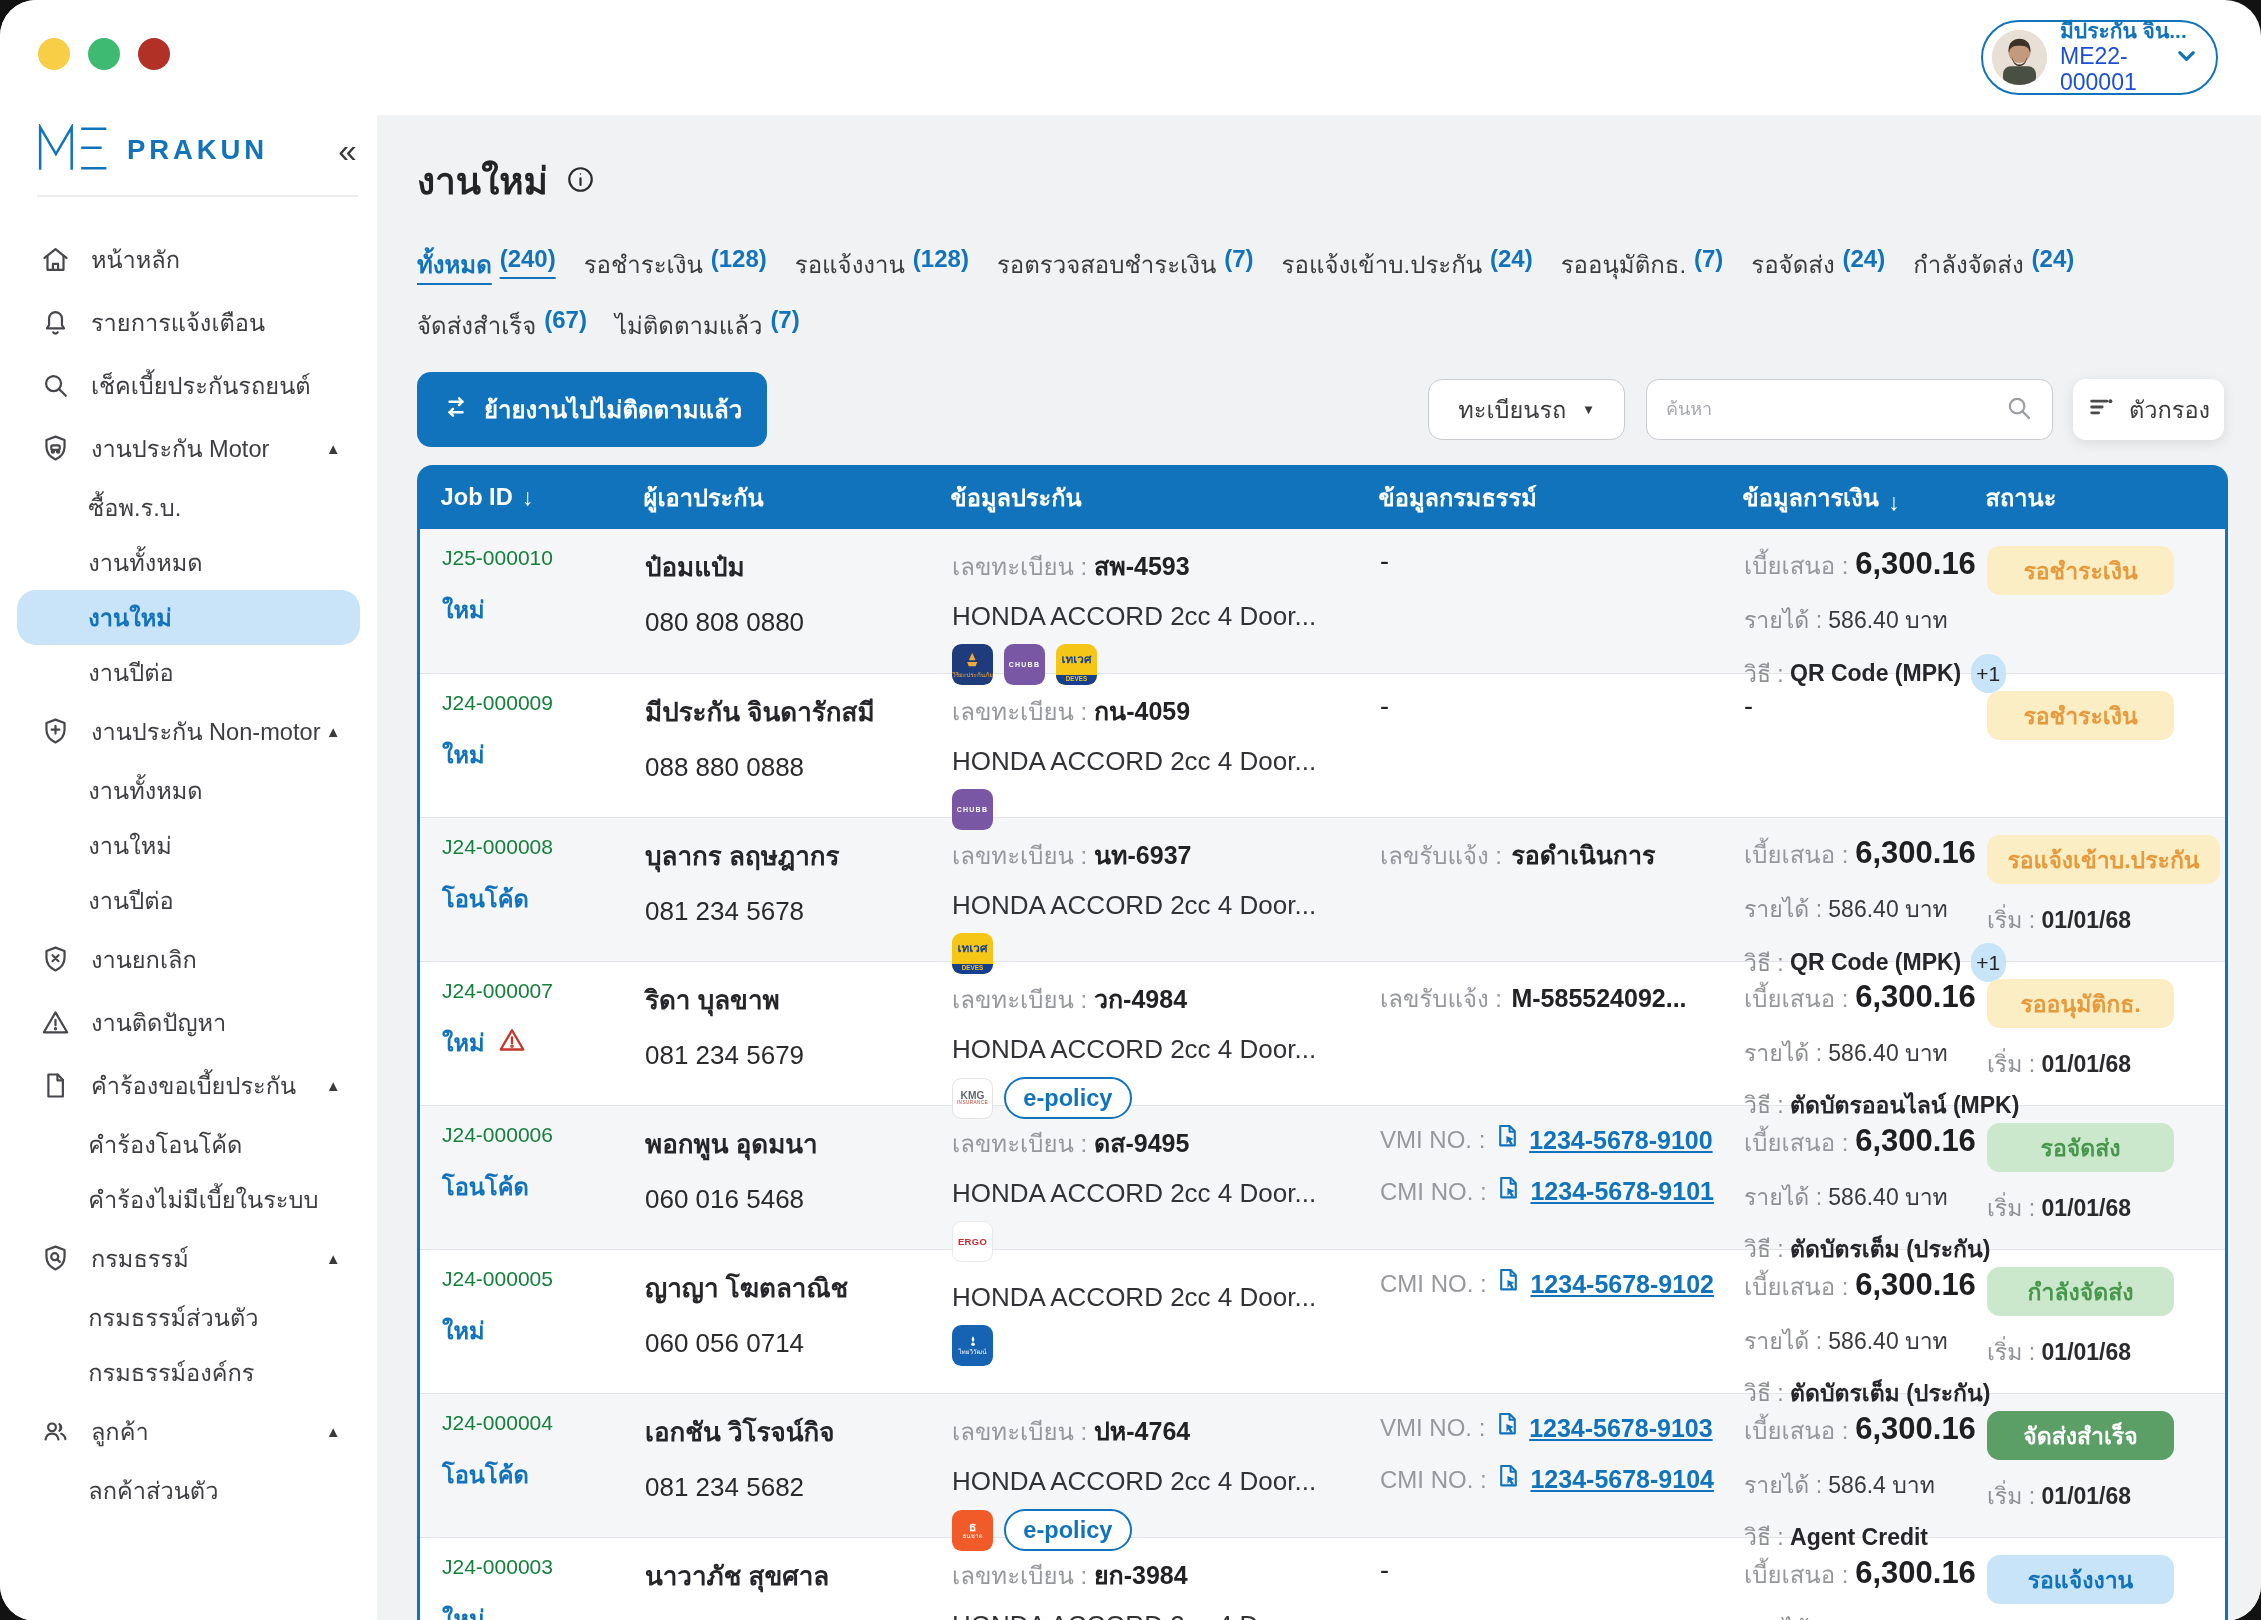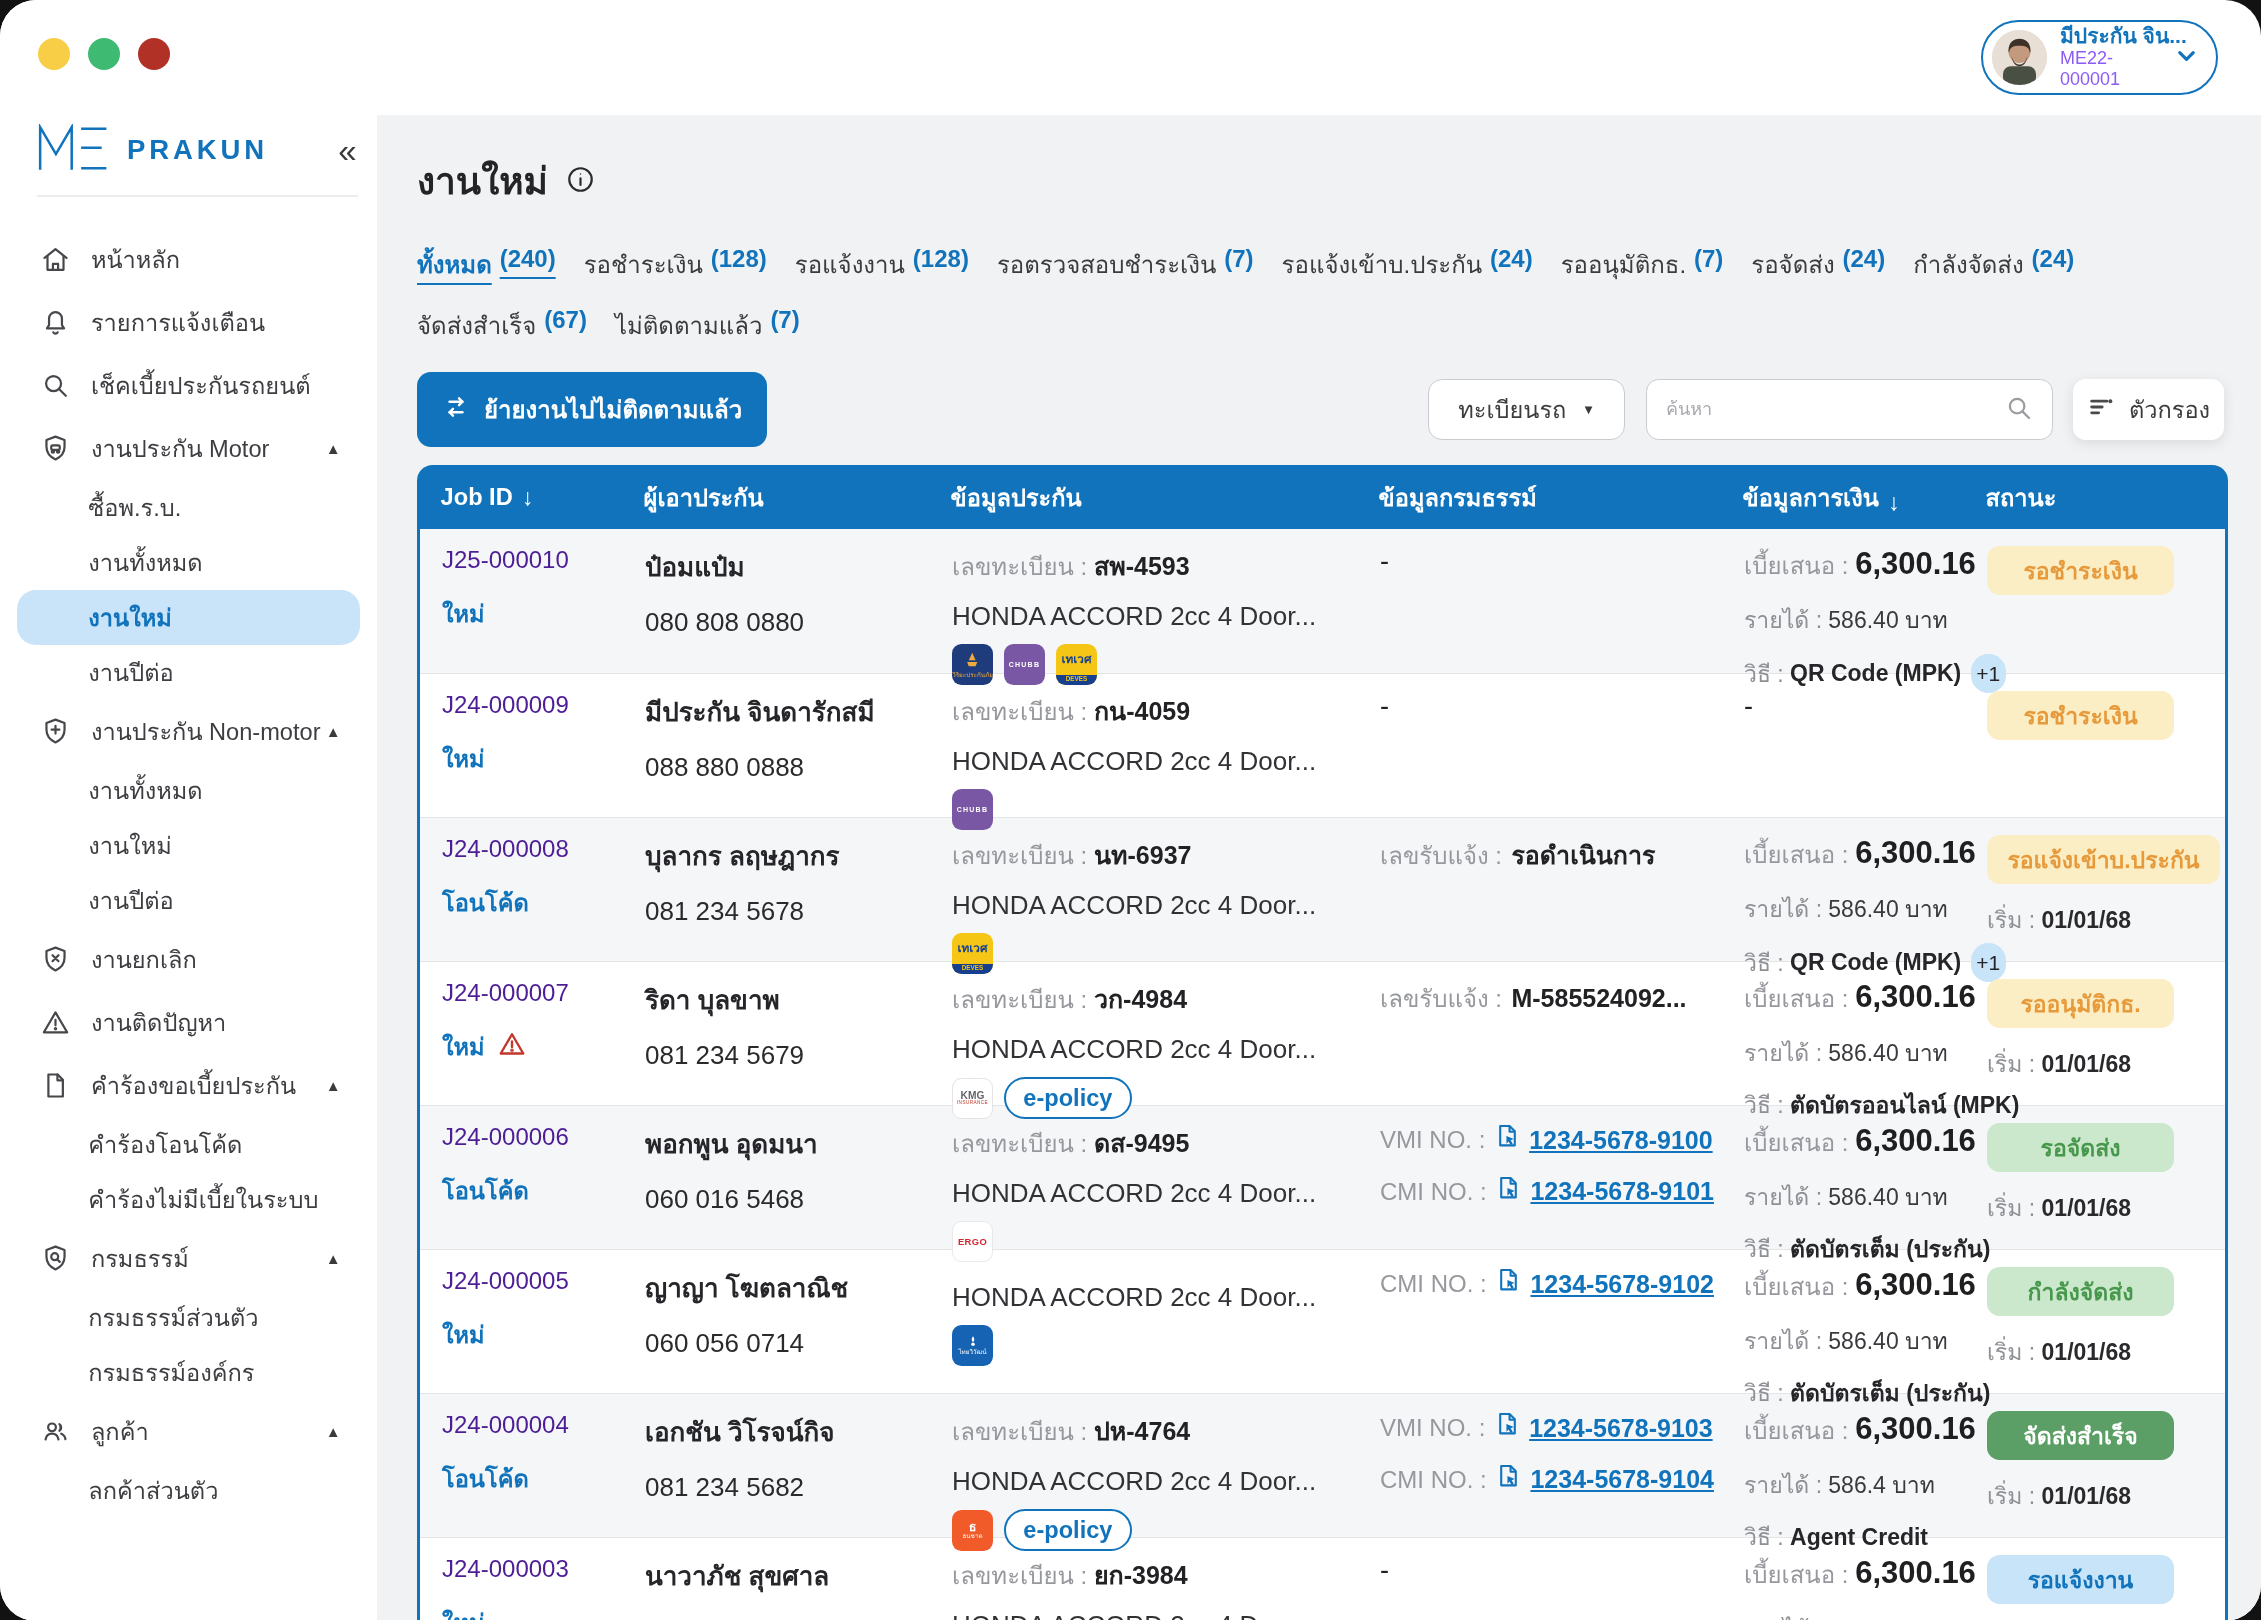--- a/index.html
+++ b/index.html
@@ -8,21 +8,21 @@
 
   
   .dots{position:absolute;top:38px;left:38px;display:flex;gap:18px;z-index:5;}
   .dot{width:32px;height:32px;border-radius:50%;}
 
   
   .user-chip{position:absolute;top:19.6px;right:43px;width:237px;height:75px;border:2.4px solid #1173BB;border-radius:39px;background:#fff;display:flex;align-items:center;padding:0 15.7px 0 9.4px;gap:12.6px;z-index:5;cursor:pointer;}
   .avatar{width:55px;height:55px;border-radius:50%;overflow:hidden;background:#E8E0D6;flex:0 0 auto;}
   .user-text{display:flex;flex-direction:column;line-height:1.15;min-width:0;}
   .user-name{font-size:21px;font-weight:bold;color:#1173BB;white-space:nowrap;}
-  .user-id{font-size:18px;color:#8b5cf6;}
+  .user-id{font-size:23px;color:#1d4ed8;}
   .chev{margin-left:auto;flex:0 0 auto;}
 
   
   .sidebar{position:absolute;left:0;top:0;width:377px;height:100%;background:#fff;z-index:2;}
   .logo-row{display:flex;align-items:center;margin:124px 20.4px 0 37px;}
   .brand{font-size:27.5px;font-weight:bold;letter-spacing:3.9px;color:#1173BB;margin-left:7.9px;}
   .collapse{margin-left:auto;font-size:33px;color:#3A3A3C;line-height:1;cursor:pointer;background:none;border:none;padding:0;}
   .logo-divider{height:1.6px;background:#ECECEE;margin:19px 19px 0 37px;}
   .nav{margin-top:31px;}
   .nav-item,.nav-sub{display:flex;align-items:center;margin:0 17.3px;border-radius:19px;font-size:23.6px;color:#3E3E42;cursor:pointer;}
@@ -55,21 +55,21 @@
 
   
   .table{margin-top:18px;width:1811px;}
   .thead{height:64px;background:#1173BB;border-radius:15.7px 15.7px 0 0;display:grid;grid-template-columns:203px 307px 428px 364px 243px auto;align-items:center;padding-left:23.6px;color:#fff;font-size:23.6px;font-weight:bold;}
   .th{display:flex;align-items:flex-end;gap:9.4px;}
   .sort-arrow{font-size:23.6px;font-weight:normal;cursor:pointer;}
   .tbody{border-left:3.1px solid #1173BB;border-right:3.1px solid #1173BB;background:#fff;}
   .row{display:grid;grid-template-columns:203px 307px 428px 364px 243px auto;padding:17.3px 0 0 22px;height:144px;background:#fff;border-top:1.6px solid #E2E4E7;}
   .row:first-child{border-top:none;}
   .row.alt{background:#F5F6F8;}
-  .jid{font-size:24px;color:#4c1d95;}
+  .jid{font-size:21px;color:#15803d;}
   .jtype{margin-top:21px;font-size:23.6px;color:#1173BB;font-weight:bold;display:flex;align-items:center;gap:12.6px;}
   .iname{font-size:26px;font-weight:bold;color:#26262A;}
   .iphone{margin-top:19.6px;font-size:26px;color:#2A2A2D;}
   .lbl{color:#96989D;}
   .plate-line{font-size:24px;color:#96989D;}
   .plate-line b{font-size:25px;color:#222225;}
   .veh{margin-top:15px;font-size:26px;color:#323236;}
   .logo-strip{margin-top:11.8px;display:flex;gap:11px;align-items:center;}
   .slogo{width:41px;height:41px;border-radius:9.4px;display:flex;flex-direction:column;align-items:center;justify-content:center;overflow:hidden;line-height:1;flex:0 0 auto;}
   .epolicy{height:42px;padding:0 17.3px;border:2.4px solid #1173BB;color:#1173BB;border-radius:22px;font-size:23.6px;font-weight:bold;display:flex;align-items:center;background:#fff;cursor:pointer;}

